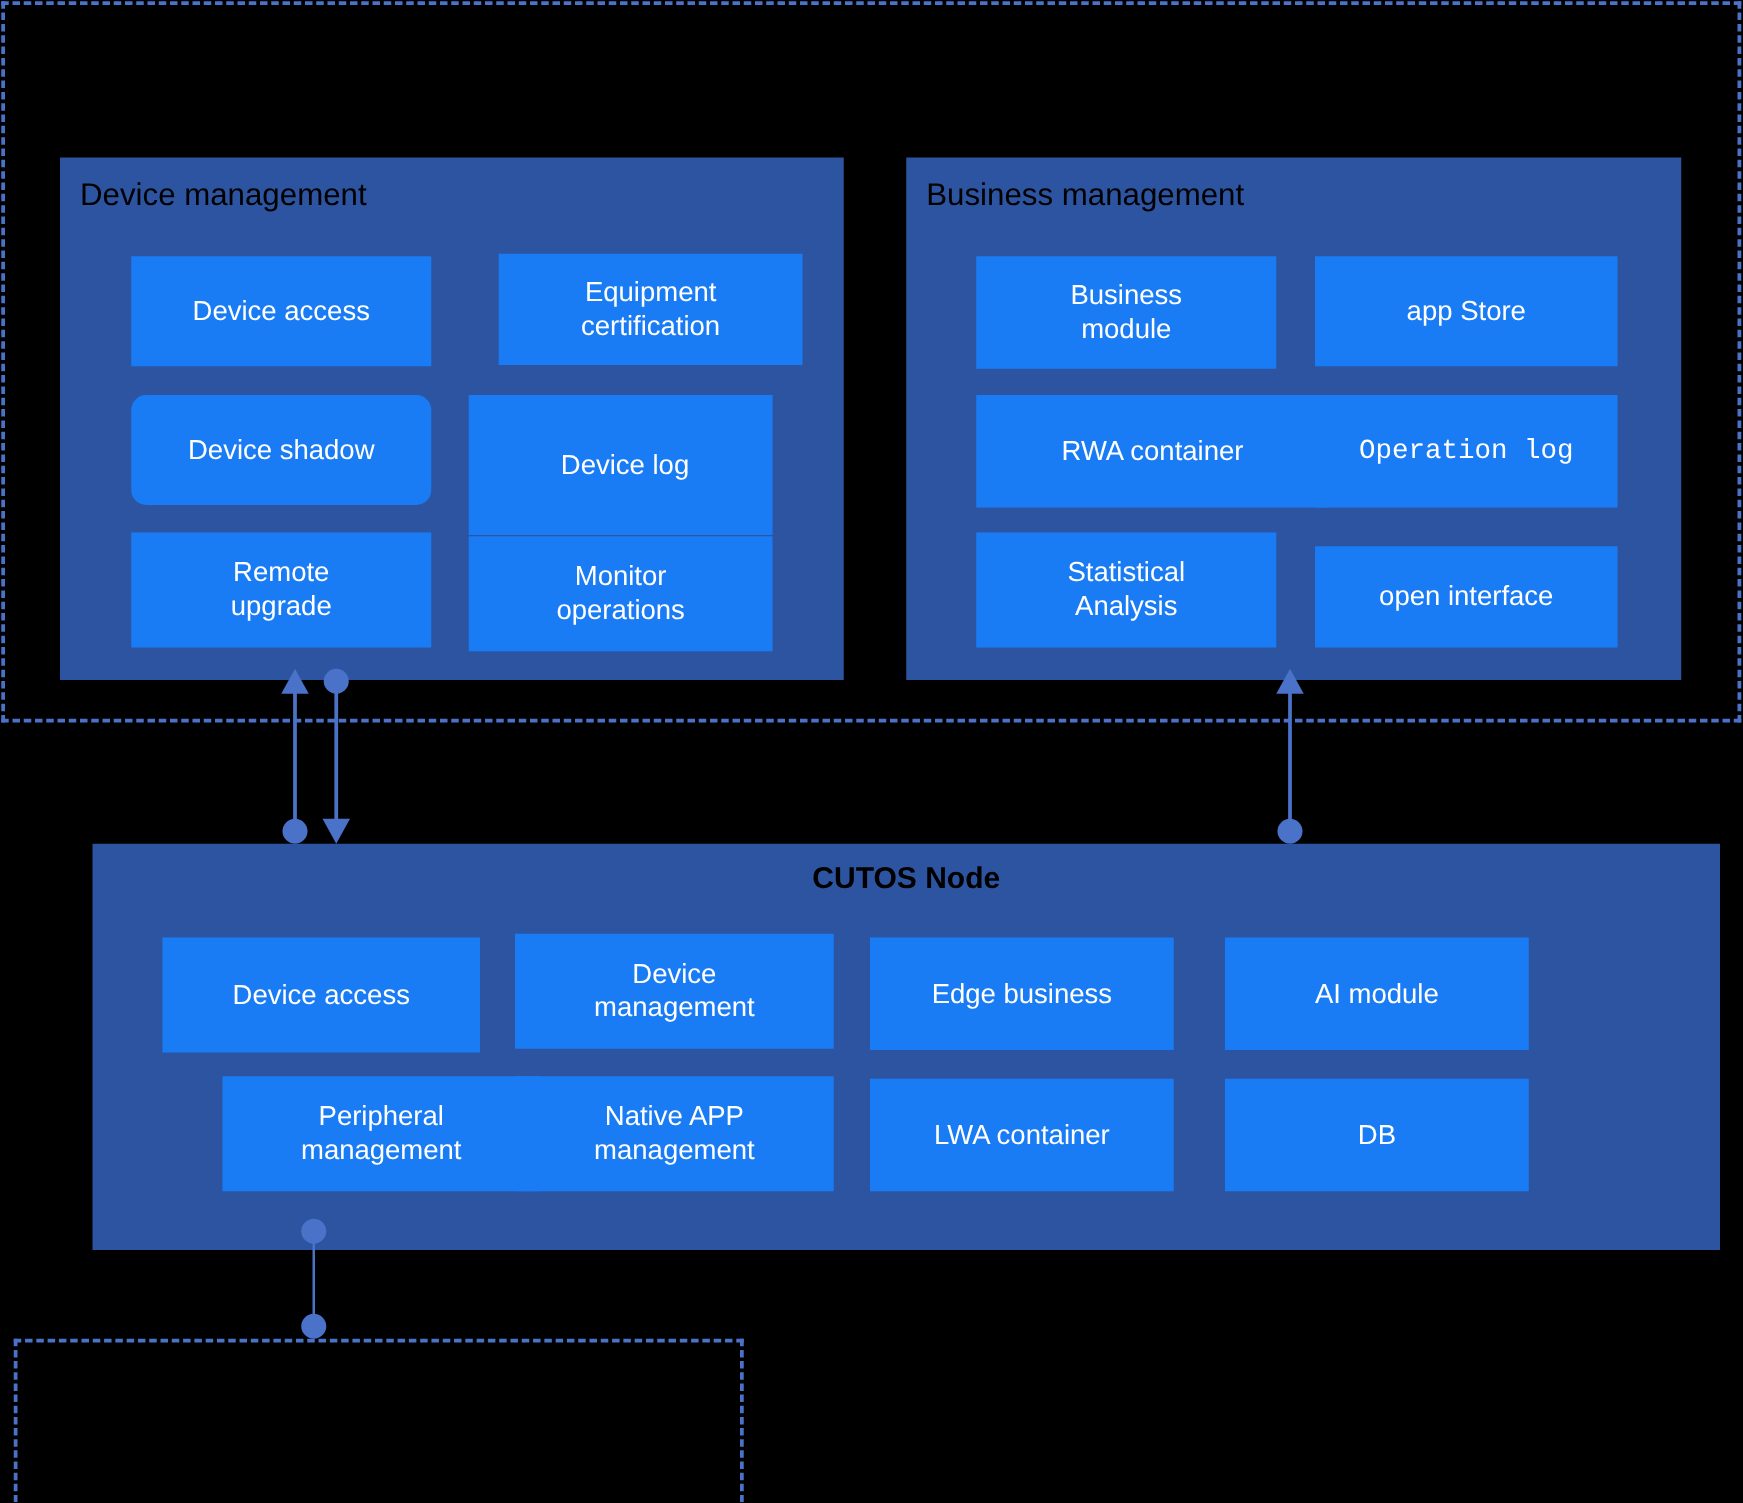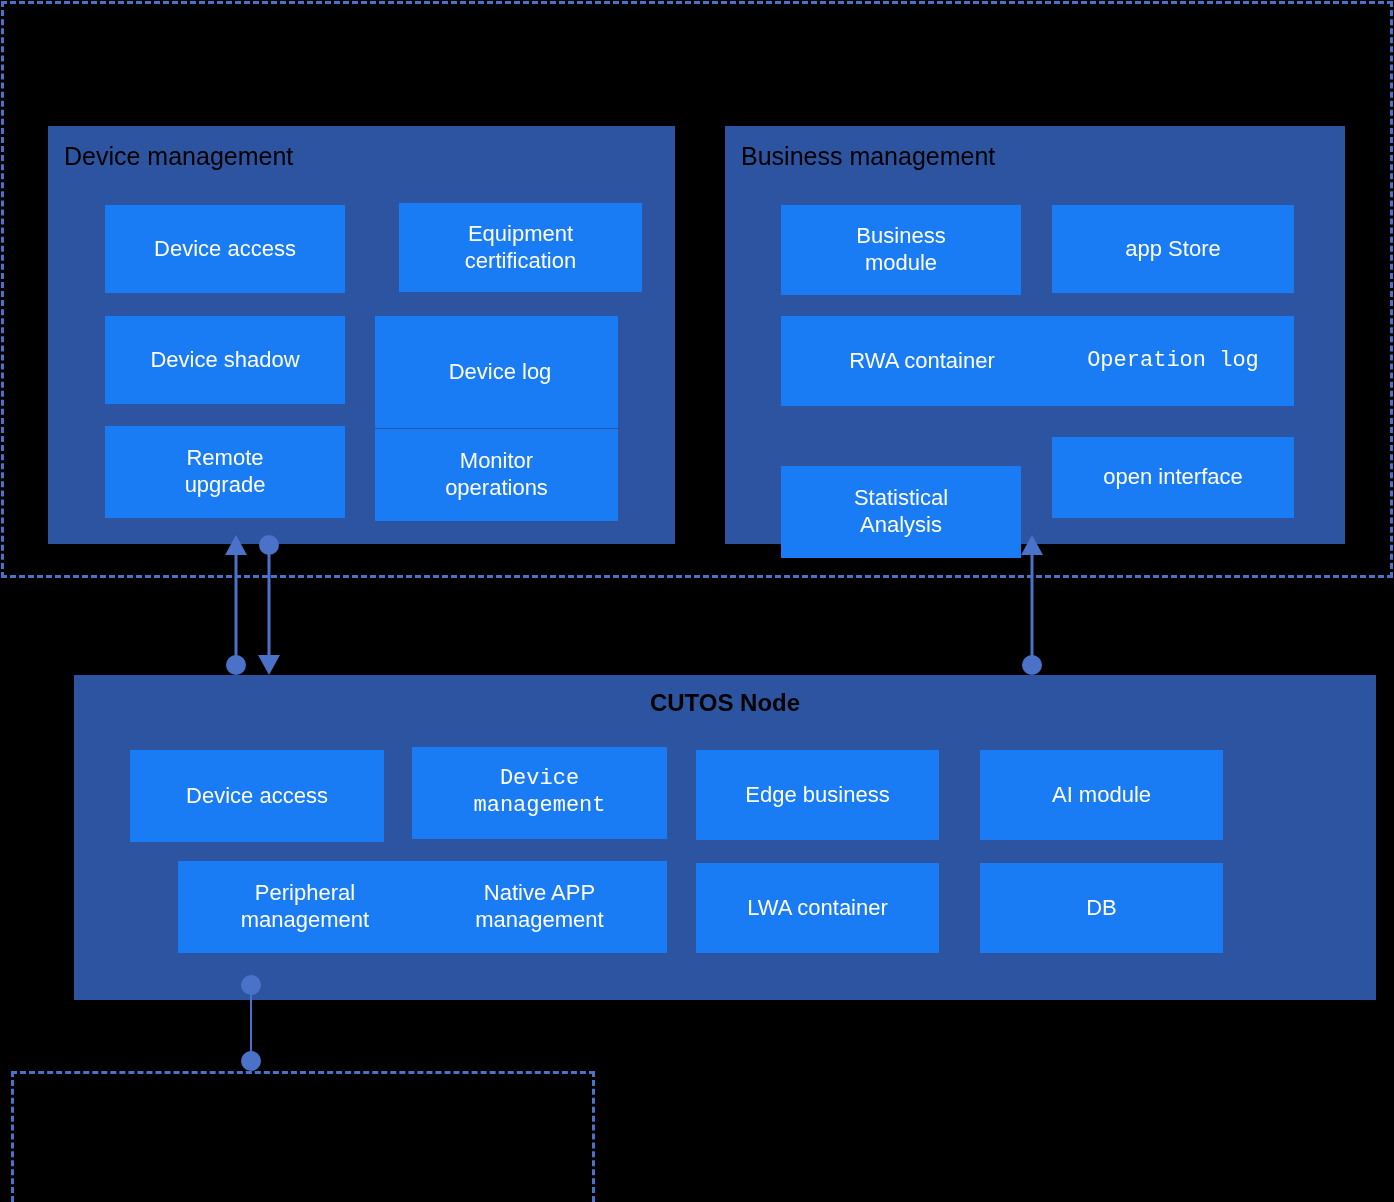--- a/index.html
+++ b/index.html
@@ -193,40 +193,40 @@
 
   <div class="dashed-region" id="cloud-boundary"></div>
 
   <div class="panel" id="device-management-panel">
     <div class="panel-title left-aligned">Device management</div>
 
     <div class="module-box two-line" style="left:57px; top:79px; width:240px; height:88px;">Device access</div>
     <div class="module-box two-line" style="left:327px; top:77px; width:243px; height:89px;margin-left:24px;">Equipment
 certification</div>
 
-    <div class="module-box two-line" style="left:57px; top:190px; width:240px; height:88px;">Device shadow</div>
+    <div class="module-box two-line" style="left:57px; top:190px; width:240px; height:88px;border-radius:12px;">Device shadow</div>
     <div class="module-box two-line" style="left:327px; top:190px; width:243px; height:112px;padding-left:13px;">Device log</div>
 
     <div class="module-box two-line" style="left:57px; top:300px; width:240px; height:92px;">Remote
 upgrade</div>
     <div class="module-box two-line" style="left:327px; top:303px; width:243px; height:92px;">Monitor
 operations</div>
   </div>
 
   <div class="panel" id="business-management-panel">
     <div class="panel-title left-aligned">Business management</div>
 
     <div class="module-box two-line" style="left:56px; top:79px; width:240px; height:90px;">Business
 module</div>
     <div class="module-box two-line" style="left:327px; top:79px; width:242px; height:88px;">app Store</div>
 
     <div class="module-box two-line" style="left:56px; top:190px; width:282px; height:90px;">RWA container</div>
     <div class="module-box two-line" style="left:327px; top:190px; width:242px; height:90px;font-family:Liberation Mono, monospace;">Operation log</div>
 
-    <div class="module-box two-line" style="left:56px; top:300px; width:240px; height:92px;margin-top:40px;">Statistical
+    <div class="module-box two-line" style="left:56px; top:300px; width:240px; height:92px;">Statistical
 Analysis</div>
     <div class="module-box two-line" style="left:327px; top:311px; width:242px; height:81px;">open interface</div>
   </div>
 
   <div class="connector" id="connector-device-up">
     <div class="conn-arrow up"></div>
     <div class="conn-line"></div>
     <div class="conn-dot"></div>
   </div>
 
@@ -239,21 +239,21 @@
   <div class="connector" id="connector-business-up">
     <div class="conn-arrow up"></div>
     <div class="conn-line"></div>
     <div class="conn-dot"></div>
   </div>
 
   <div class="panel" id="cutos-node-panel">
     <div class="panel-title centered">CUTOS Node</div>
 
     <div class="module-box two-line" style="left:56px; top:75px; width:254px; height:92px;">Device access</div>
-    <div class="module-box two-line" style="left:338px; top:72px; width:255px; height:92px;font-family:Liberation Mono, monospace;">Device
+    <div class="module-box two-line" style="left:338px; top:72px; width:255px; height:92px;">Device
 management</div>
     <div class="module-box two-line" style="left:622px; top:75px; width:243px; height:90px;">Edge business</div>
     <div class="module-box two-line" style="left:906px; top:75px; width:243px; height:90px;">AI module</div>
 
     <div class="module-box two-line" style="left:56px; top:186px; width:254px; height:92px;margin-left:48px;">Peripheral
 management</div>
     <div class="module-box two-line" style="left:338px; top:186px; width:255px; height:92px;">Native APP
 management</div>
     <div class="module-box two-line" style="left:622px; top:188px; width:243px; height:90px;">LWA container</div>
     <div class="module-box two-line" style="left:906px; top:188px; width:243px; height:90px;">DB</div>

